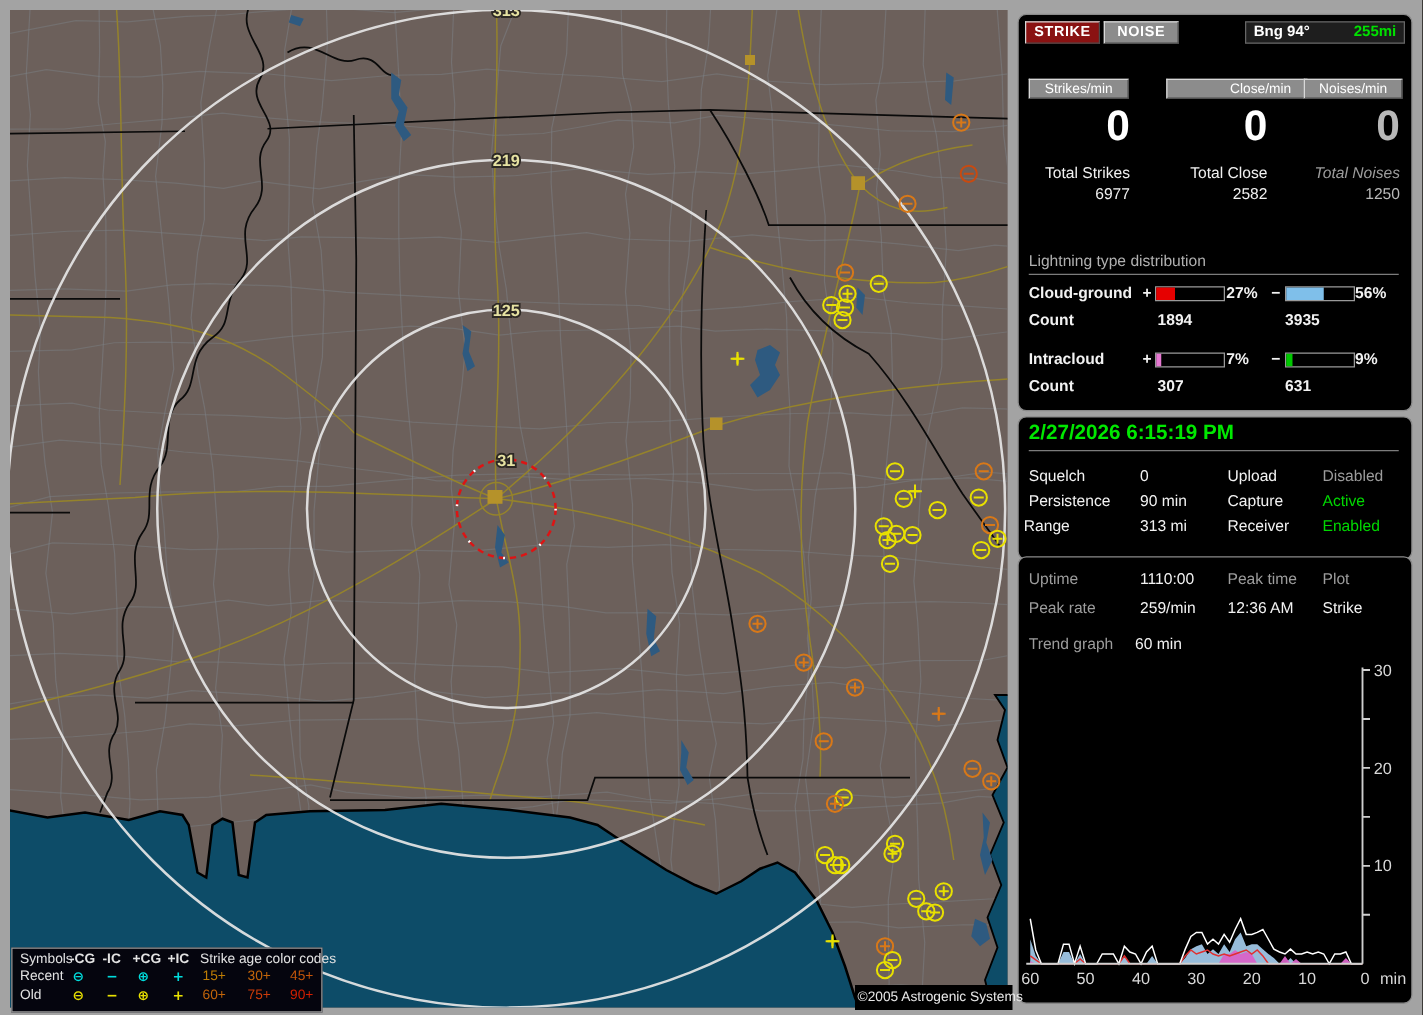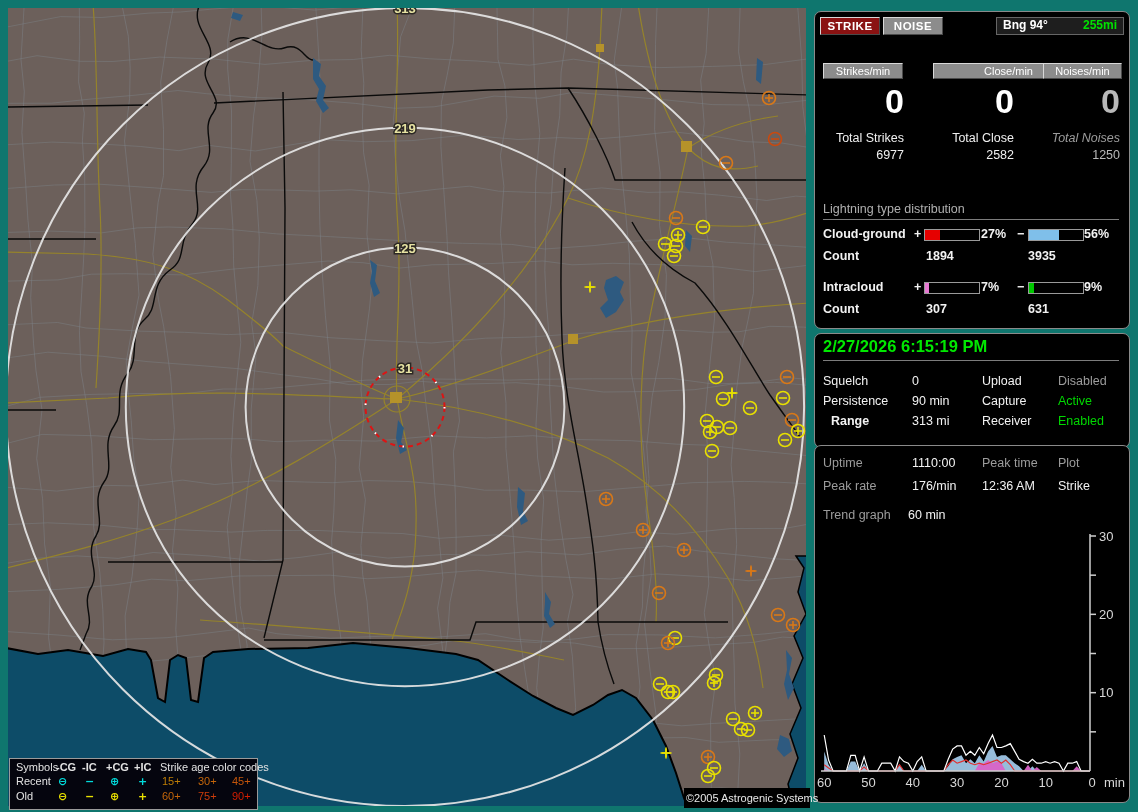--- a/index.html
+++ b/index.html
@@ -1,18 +1,18 @@
 <!DOCTYPE html>
 <html><head>
 <meta charset="utf-8">
 <style>
   html,body{margin:0;padding:0;background:#000;width:1138px;height:812px;overflow:hidden;
     font-family:"Liberation Sans","DejaVu Sans",sans-serif;-webkit-font-smoothing:antialiased;}
   .abs{position:absolute;}
-  #stage{position:relative;width:1138px;height:812px;background:#0f766e;}
+  #stage{position:relative;width:1138px;height:812px;background:#a3a3a3;}
   
   #map{left:8px;top:8px;width:798px;height:798px;background:#6c605b;cursor:crosshair;}
   #map svg{display:block;}
   
   #legend{left:1px;top:750px;width:247px;height:50px;background:#05050e;border:1px solid #9a9a9a;
     font-size:11px;color:#e2e2e2;z-index:5;}
   #legend .lrow{position:absolute;left:0;width:100%;height:14px;}
   #legend span{position:absolute;white-space:nowrap;}
   .sym{font-family:"DejaVu Sans",sans-serif;font-weight:bold;}
   
@@ -463,37 +463,37 @@
     <div class="abs lbl bold" style="left:213px;top:290px;">631</div>
   </div>
 
   <div id="boxB" class="abs pbox">
     <div id="dtime" class="abs">2/27/2026 6:15:19 PM</div>
     <div class="abs hr" style="left:8px;top:26px;width:296px;"></div>
     <div class="abs lbl" style="left:8px;top:40px;">Squelch</div>
     <div class="abs lbl" style="left:97px;top:40px;">0</div>
     <div class="abs lbl" style="left:8px;top:60px;">Persistence</div>
     <div class="abs lbl" style="left:97px;top:60px;">90 min</div>
-    <div class="abs lbl" style="left:16px;top:80px;font-weight:bold;">Range</div>
+    <div class="abs lbl" style="left:4px;top:80px;">Range</div>
     <div class="abs lbl" style="left:97px;top:80px;">313 mi</div>
     <div class="abs lbl" style="left:167px;top:40px;">Upload</div>
     <div class="abs lbl gray" style="left:243px;top:40px;">Disabled</div>
     <div class="abs lbl" style="left:167px;top:60px;">Capture</div>
     <div class="abs lbl green" style="left:243px;top:60px;">Active</div>
     <div class="abs lbl" style="left:167px;top:80px;">Receiver</div>
     <div class="abs lbl green" style="left:243px;top:80px;">Enabled</div>
   </div>
 
   <div id="boxC" class="abs pbox">
     <div class="abs glbl" style="left:8px;top:10px;">Uptime</div>
     <div class="abs lbl" style="left:97px;top:10px;">1110:00</div>
     <div class="abs glbl" style="left:167px;top:10px;">Peak time</div>
     <div class="abs glbl" style="left:243px;top:10px;">Plot</div>
     <div class="abs glbl" style="left:8px;top:33px;">Peak rate</div>
-    <div class="abs lbl" style="left:97px;top:33px;">176/min</div>
+    <div class="abs lbl" style="left:97px;top:33px;">259/min</div>
     <div class="abs lbl" style="left:167px;top:33px;">12:36 AM</div>
     <div class="abs lbl" style="left:243px;top:33px;">Strike</div>
     <div class="abs glbl" style="left:8px;top:62px;">Trend graph</div>
     <div class="abs lbl" style="left:93px;top:62px;">60 min</div>
     <svg id="trend" class="abs" style="left:0;top:80px;" width="312" height="274" viewBox="0 0 312 274">
         <polygon points="9.2,245 9.2,225.4 13.6,238.7 18.1,245.0 22.5,245.0 26.9,245.0 31.4,245.0 35.8,235.6 40.2,235.6 44.6,245.0 49.1,237.2 53.5,245.0 57.9,245.0 62.4,245.0 66.8,245.0 71.2,245.0 75.7,245.0 80.1,245.0 84.5,238.7 88.9,245.0 93.4,245.0 97.8,245.0 102.2,245.0 106.7,238.7 111.1,245.0 115.5,245.0 120.0,245.0 124.4,245.0 128.8,245.0 133.2,240.3 137.7,233.3 142.1,230.9 146.5,229.3 151.0,237.2 155.4,233.3 159.8,237.2 164.3,229.3 168.7,235.6 173.1,225.4 177.5,219.9 182.0,230.9 186.4,229.3 190.8,229.3 195.3,233.3 199.7,237.2 204.1,240.3 208.6,245.0 213.0,245.0 217.4,240.3 221.8,245.0 226.3,245.0 230.7,245.0 235.1,245.0 239.6,245.0 244.0,245.0 248.4,245.0 252.8,245.0 257.3,245.0 261.7,245.0 266.1,245.0 270.6,245.0 275.0,245.0 275.0,245" fill="#9fc6e6" stroke="none" opacity="0.95"></polygon>
         <polygon points="9.2,245 9.2,242.7 13.6,245.0 18.1,245.0 22.5,245.0 26.9,245.0 31.4,245.0 35.8,245.0 40.2,245.0 44.6,245.0 49.1,245.0 53.5,245.0 57.9,245.0 62.4,245.0 66.8,245.0 71.2,245.0 75.7,245.0 80.1,245.0 84.5,245.0 88.9,245.0 93.4,245.0 97.8,245.0 102.2,245.0 106.7,245.0 111.1,245.0 115.5,245.0 120.0,245.0 124.4,245.0 128.8,245.0 133.2,245.0 137.7,245.0 142.1,245.0 146.5,245.0 151.0,245.0 155.4,245.0 159.8,245.0 164.3,237.2 168.7,237.2 173.1,234.0 177.5,237.2 182.0,235.6 186.4,237.2 190.8,245.0 195.3,245.0 199.7,245.0 204.1,245.0 208.6,245.0 213.0,238.7 217.4,245.0 221.8,241.1 226.3,245.0 230.7,245.0 235.1,245.0 239.6,245.0 244.0,245.0 248.4,245.0 252.8,245.0 257.3,245.0 261.7,240.3 266.1,245.0 270.6,245.0 275.0,245.0 275.0,245" fill="#d863c8" stroke="none" opacity="0.95"></polygon>
         <polyline points="9.2,238.7 13.6,241.9 18.1,245.0 22.5,245.0 26.9,245.0 31.4,245.0 35.8,245.0 40.2,245.0 44.6,245.0 49.1,241.1 53.5,245.0 57.9,245.0 62.4,245.0 66.8,245.0 71.2,245.0 75.7,245.0 80.1,245.0 84.5,238.7 88.9,245.0 93.4,245.0 97.8,245.0 102.2,245.0 106.7,245.0 111.1,245.0 115.5,245.0 120.0,245.0 124.4,245.0 128.8,245.0 133.2,238.7 137.7,234.0 142.1,237.2 146.5,235.6 151.0,234.0 155.4,237.2 159.8,238.7 164.3,237.2 168.7,238.7 173.1,237.2 177.5,235.6 182.0,234.0 186.4,237.2 190.8,234.0 195.3,238.7 199.7,245.0 204.1,245.0 208.6,245.0 213.0,245.0 217.4,245.0 221.8,245.0 226.3,245.0 230.7,245.0 235.1,245.0 239.6,245.0 244.0,245.0 248.4,245.0 252.8,245.0 257.3,245.0 261.7,245.0 266.1,245.0 270.6,245.0 275.0,245.0 " fill="none" stroke="#e03030" stroke-width="1.2"></polyline>
         <polyline points="9.2,209.0 13.6,234.0 18.1,245.0 22.5,245.0 26.9,245.0 31.4,245.0 35.8,229.3 40.2,229.3 44.6,245.0 49.1,230.9 53.5,245.0 57.9,245.0 62.4,245.0 66.8,237.2 71.2,237.2 75.7,237.2 80.1,245.0 84.5,230.9 88.9,235.6 93.4,237.2 97.8,245.0 102.2,235.6 106.7,230.9 111.1,245.0 115.5,245.0 120.0,245.0 124.4,245.0 128.8,245.0 133.2,233.3 137.7,223.1 142.1,219.9 146.5,219.9 151.0,229.3 155.4,225.4 159.8,229.3 164.3,221.5 168.7,227.8 173.1,217.6 177.5,209.0 182.0,221.5 186.4,221.5 190.8,219.9 195.3,217.6 199.7,225.4 204.1,233.3 208.6,235.6 213.0,237.2 217.4,233.3 221.8,237.2 226.3,237.2 230.7,235.6 235.1,237.2 239.6,235.6 244.0,237.2 248.4,245.0 252.8,237.2 257.3,237.2 261.7,235.6 266.1,245.0 270.6,245.0 275.0,245.0 " fill="none" stroke="#ffffff" stroke-width="1.2"></polyline>
         <line x1="6" y1="245" x2="275" y2="245" stroke="#cfcfcf" stroke-width="1.5"></line>

